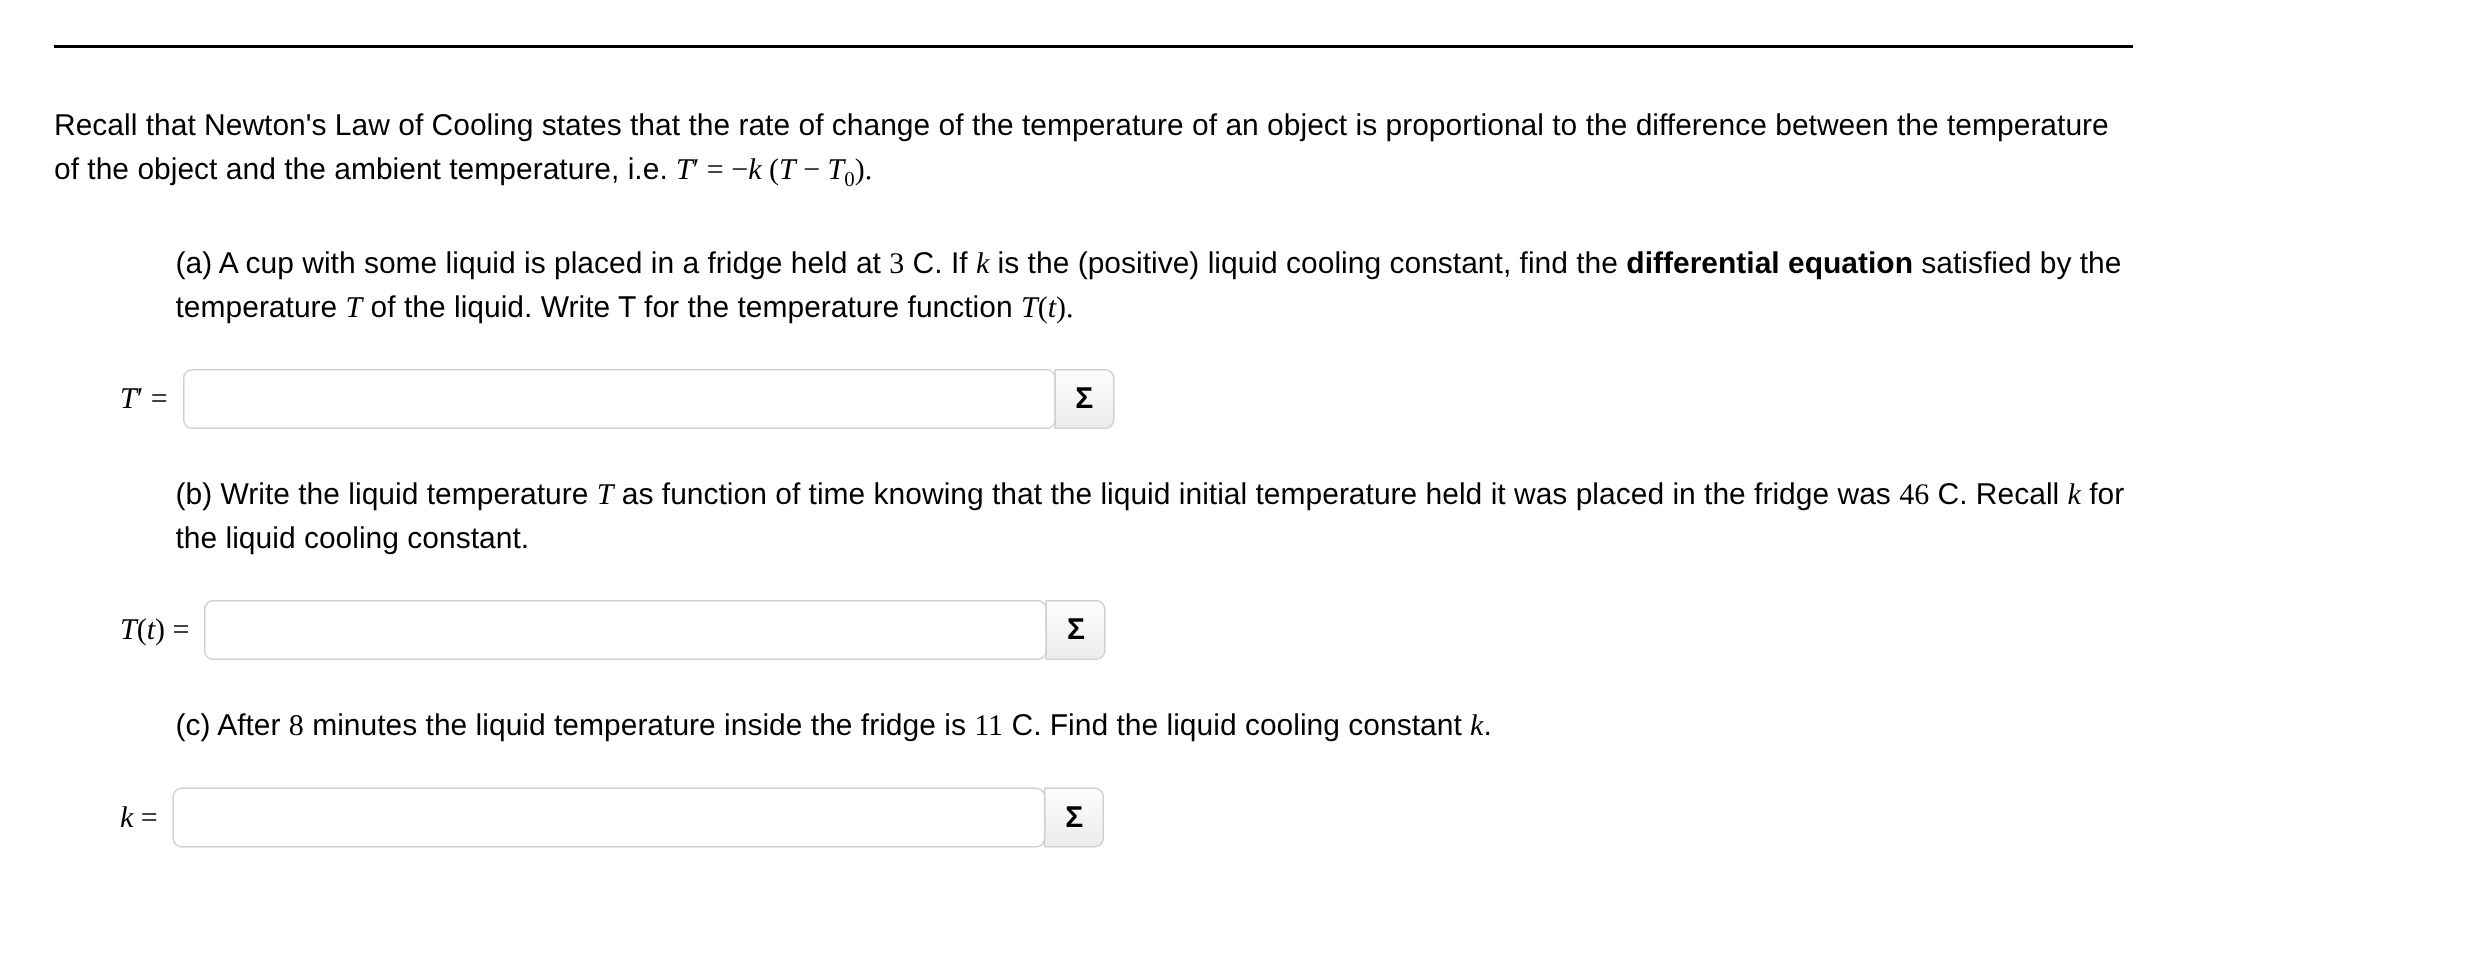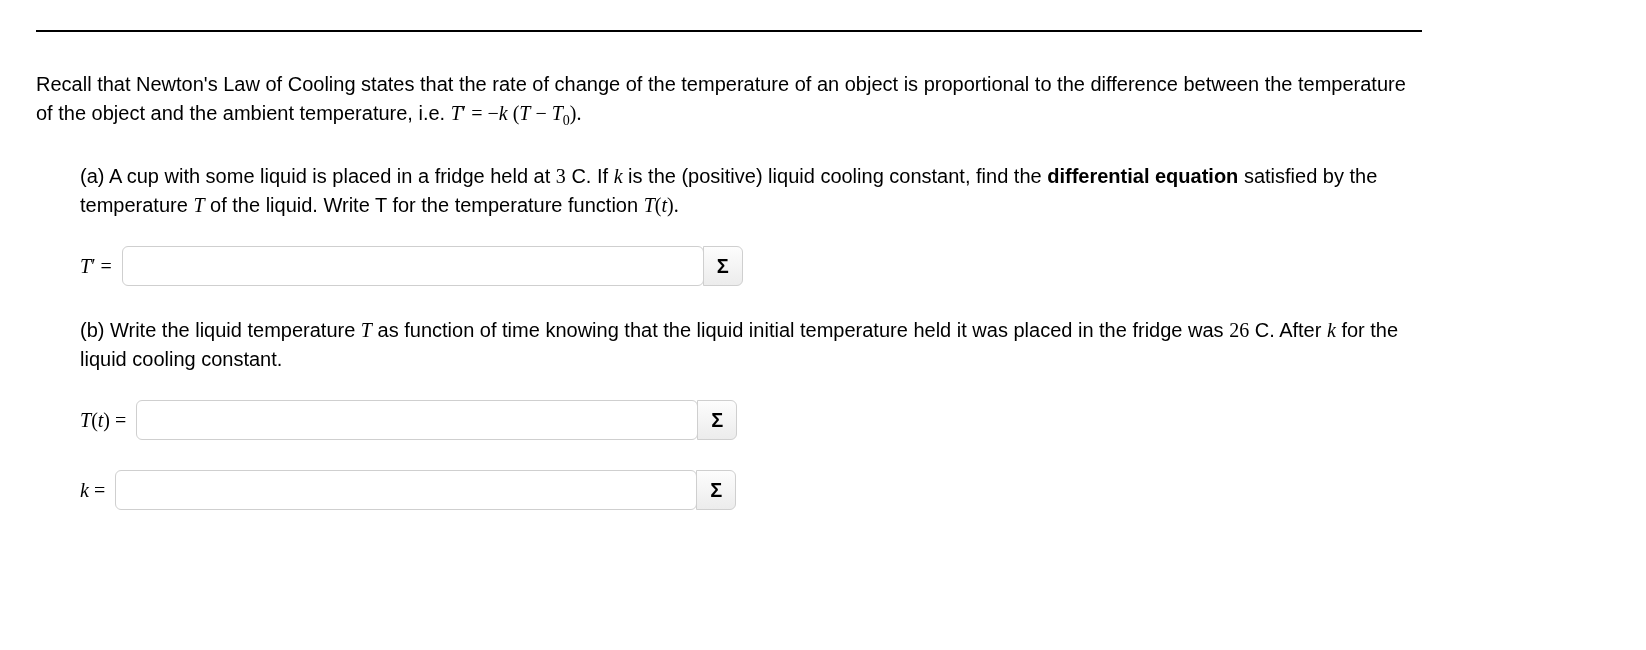--- a/index.html
+++ b/index.html
@@ -1,20 +1,20 @@
 <!DOCTYPE html>
 <html><head>
 <meta charset="utf-8">
 <style>
   html,body{margin:0;padding:0;background:#fff;color:#000;font-family:Arial,Helvetica,sans-serif;font-size:20px;line-height:1.45;}
   .page{width:1458px;box-sizing:border-box;padding:0 36px 40px 36px;}
   hr.topline{border:none;border-top:2px solid #000;margin:30px 0 38px 0;}
   .intro{margin:0 0 34px 0;}
   .sub{padding-left:44px;margin-bottom:28px;}
-  .prompt{margin-bottom:26px;}
+  .prompt{margin-bottom:26px;margin-left:37px;}
   .row{display:flex;align-items:center;margin-bottom:30px;}
   .lbl{margin-right:10px;white-space:nowrap;}
   .txtin{height:38px;border:1px solid #cfcfcf;border-radius:6px;padding:0 10px;font-size:18px;background:#fff;}
   .sigmabtn{height:40px;min-width:40px;margin-left:-1px;border:1px solid #cfcfcf;border-top-right-radius:6px;border-bottom-right-radius:6px;border-top-left-radius:0;border-bottom-left-radius:0;background:linear-gradient(#fdfdfd,#ececec);font-size:20px;font-weight:bold;cursor:pointer;display:flex;align-items:center;justify-content:center;}
   
   .ital{font-family:'Times New Roman',Times,serif;font-style:italic;}
   .up{font-family:'Times New Roman',Times,serif;font-style:normal;}
   sub{font-size:0.7em;line-height:0;}
 </style>
 </head>
@@ -35,32 +35,35 @@
       <span class="lbl">
         <span class="ital">T</span><span class="up">′</span><span class="up"> = </span>
       </span>
       <input type="text" class="txtin" style="width: 560px;" value="">
       <button class="sigmabtn">
         <span>Σ</span>
       </button>
     </div>
 
     <p class="prompt">
-      <span>(b) Write the liquid temperature </span><span class="ital">T</span><span> as function of time knowing that the liquid initial temperature held it was placed in the fridge was </span><span class="up">26</span><span> C. After </span><span class="ital">k</span><span> for the liquid cooling constant.</span>
+      <span>(b) Write the liquid temperature </span><span class="ital">T</span><span> as function of time knowing that the liquid initial temperature held it was placed in the fridge was </span><span class="up">46</span><span> C. Recall </span><span class="ital">k</span><span> for the liquid cooling constant.</span>
     </p>
     <div class="row">
       <span class="lbl">
         <span class="ital">T</span><span class="up">(</span><span class="ital">t</span><span class="up">)</span><span class="up"> = </span>
       </span>
       <input type="text" class="txtin" style="width: 540px;" value="">
       <button class="sigmabtn">
         <span>Σ</span>
       </button>
     </div>
 
+    <p class="prompt">
+      <span>(c) After </span><span class="up">8</span><span> minutes the liquid temperature inside the fridge is </span><span class="up">11</span><span> C. Find the liquid cooling constant </span><span class="ital">k</span><span>.</span>
+    </p>
     <div class="row" style="margin-bottom:0">
       <span class="lbl">
         <span class="ital">k</span><span class="up"> = </span>
       </span>
       <input type="text" class="txtin" style="width: 560px;" value="">
       <button class="sigmabtn">
         <span>Σ</span>
       </button>
     </div>
   </div>

